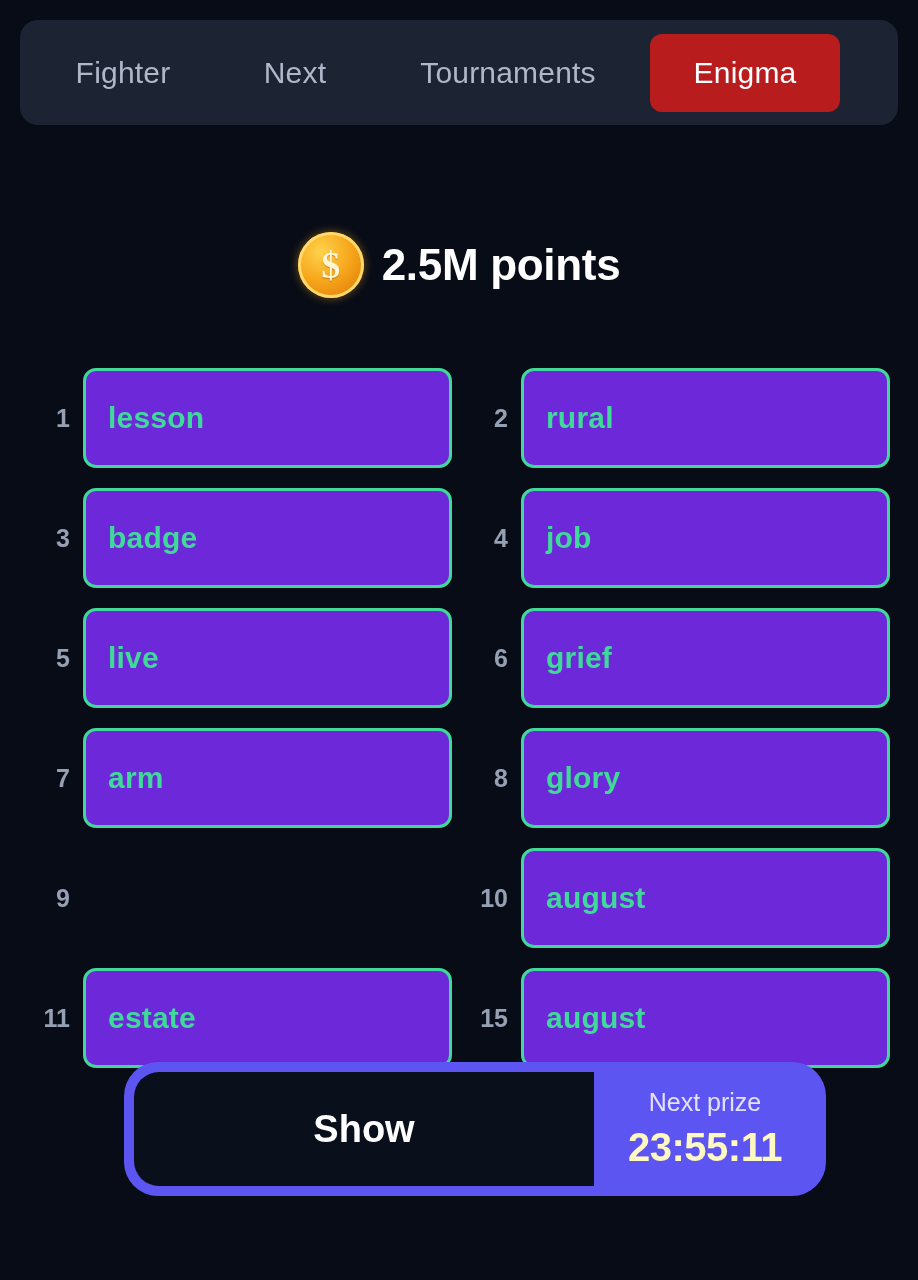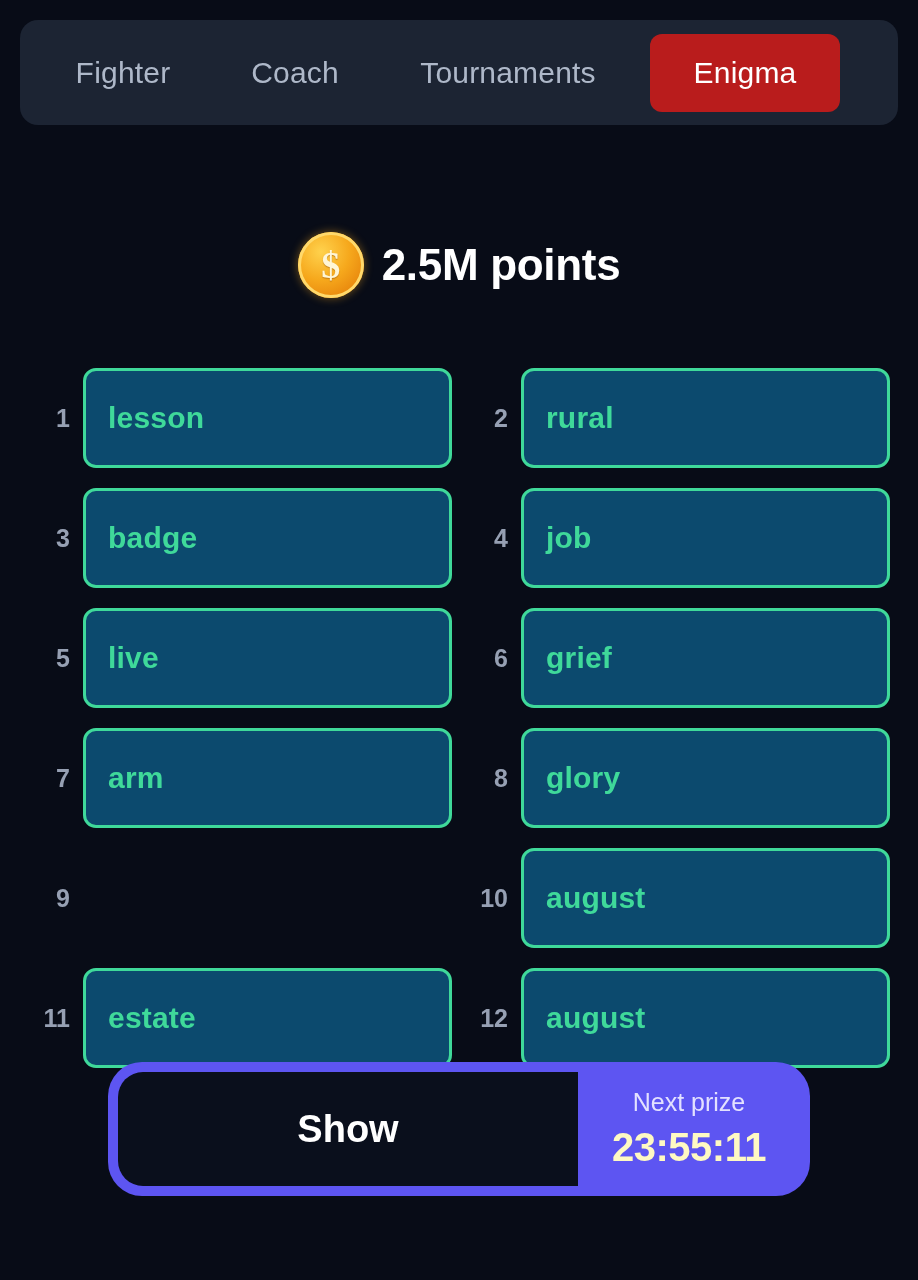--- a/index.html
+++ b/index.html
@@ -127,34 +127,34 @@
     color: #96a0b3;
     font-size: 25px;
     font-weight: 700;
     flex: 0 0 42px;
   }
   .word-box {
     flex: 1 1 auto;
     height: 100px;
     border: 3px solid #3fd99a;
     border-radius: 13px;
-    background: #0c4a6e;
+    background: #6d28d9;
     display: flex;
     align-items: center;
     padding-left: 22px;
     color: #3fd99a;
     font-size: 30px;
     font-weight: 700;
     letter-spacing: 0.2px;
   }
 
   
   .action-bar {
     position: absolute;
-    left: 108px;
+    left: 124px;
     top: 1062px;
     width: 702px;
     height: 134px;
     background: #5d55f2;
     border-radius: 34px;
     display: flex;
     align-items: stretch;
     overflow: hidden;
     padding: 10px 0 10px 10px;
   }
@@ -196,21 +196,21 @@
 </head>
 <body>
 
 <div id="app">
 
   <div class="navbar">
     <div class="tab t-fighter">
       <span>Fighter</span>
     </div>
     <div class="tab t-coach">
-      <span>Coach</span>
+      <span>Next</span>
     </div>
     <div class="tab t-tourn">
       <span>Tournaments</span>
     </div>
     <div class="tab active">
       <span>Enigma</span>
     </div>
   </div>
 
 
@@ -291,21 +291,21 @@
     </div>
 
     <div class="cell">
       <span class="idx">11</span>
       <div class="word-box">
         <span>estate</span>
       </div>
     </div>
 
     <div class="cell">
-      <span class="idx">12</span>
+      <span class="idx">15</span>
       <div class="word-box">
         <span>august</span>
       </div>
     </div>
 
   </div>
 
   <div class="action-bar">
     <button class="show-btn">Show</button>
     <div class="prize">

